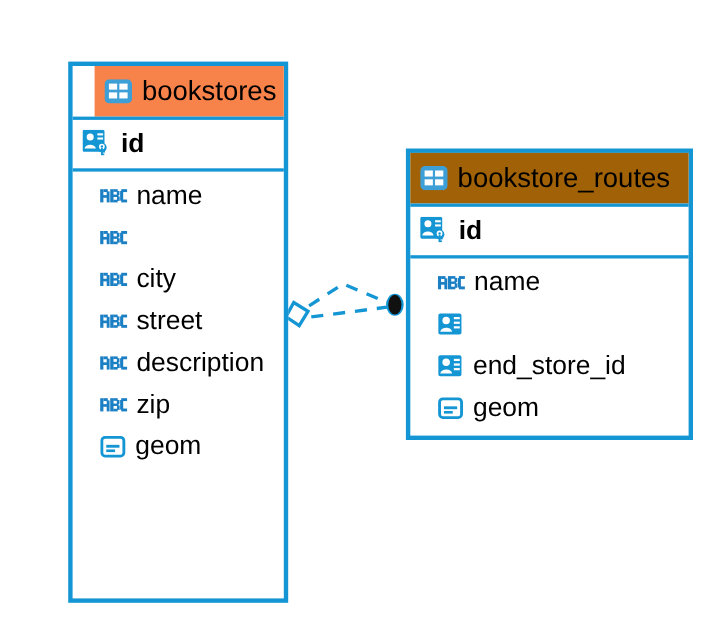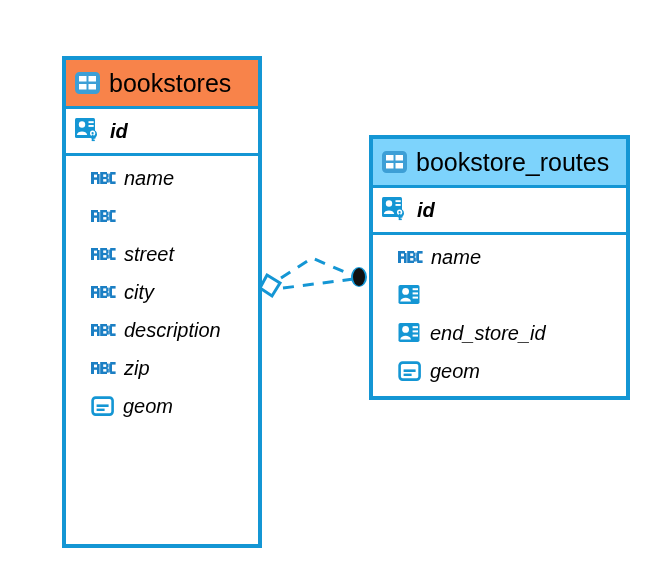--- a/index.html
+++ b/index.html
@@ -33,22 +33,22 @@
   }
 
   .entity-header {
     display: flex;
     align-items: center;
     gap: 9px;
     box-sizing: border-box;
     padding: 7px 10px 7px 9px;
     height: 46px;
   }
-  .entity-header.accent { background: #f8834a; }
-  .entity-header.neutral { background: #7dd3fc; }
+  .entity-header.accent { background: #f8834a; margin-left: 20px; }
+  .entity-header.neutral { background: #a16207; }
 
   .entity-title {
     font-size: 25px;
     color: #000000;
     line-height: 1;
     white-space: nowrap;
   }
 
   .pk-block {
     border-top: 3px solid #1496d4;
@@ -62,25 +62,24 @@
     display: flex;
     align-items: center;
     gap: 8px;
     box-sizing: border-box;
     padding: 2px 10px 2px 9px;
     height: 38px;
   }
   .field.pk { height: 44px; padding-top: 3px; padding-bottom: 3px; }
 
   .field-name {
-    font-size: 20px;
+    font-size: 24px;
     color: #000000;
     line-height: 1;
     white-space: nowrap;
-    font-style: italic;
   }
   .field-name.key { font-weight: bold; }
 
   .icon {
     flex: 0 0 auto;
     display: block;
     line-height: 0;
   }
 
   
@@ -204,42 +203,42 @@
             <rect x="12" y="1" width="4" height="2.4" fill="#1b7fc4"></rect>
             <rect x="15.2" y="2.6" width="2.4" height="3.8" fill="#1b7fc4"></rect>
             <rect x="11.5" y="5.9" width="5.2" height="2.2" fill="#1b7fc4"></rect>
             <rect x="15.4" y="7.6" width="2.4" height="4" fill="#1b7fc4"></rect>
             <rect x="12" y="10.6" width="4" height="2.4" fill="#1b7fc4"></rect>
             <rect x="19.2" y="1" width="5.4" height="2.6" fill="#1b7fc4"></rect>
             <rect x="18.2" y="2.6" width="2.8" height="8.8" fill="#1b7fc4"></rect>
             <rect x="19.2" y="10.4" width="5.4" height="2.6" fill="#1b7fc4"></rect>
           </svg>
         </span>
+        <span class="field-name">city</span>
+      </div>
+
+      <div class="field">
+        <span class="icon">
+          <svg width="25" height="14" viewBox="0 0 25 14">
+            <rect x="0" y="1" width="3" height="12" fill="#1b7fc4"></rect>
+            <rect x="3" y="1" width="4" height="2.6" fill="#1b7fc4"></rect>
+            <rect x="6" y="3" width="2.6" height="10" fill="#1b7fc4"></rect>
+            <rect x="2" y="6.4" width="6" height="2.4" fill="#1b7fc4"></rect>
+            <rect x="9.2" y="1" width="3" height="12" fill="#1b7fc4"></rect>
+            <rect x="12" y="1" width="4" height="2.4" fill="#1b7fc4"></rect>
+            <rect x="15.2" y="2.6" width="2.4" height="3.8" fill="#1b7fc4"></rect>
+            <rect x="11.5" y="5.9" width="5.2" height="2.2" fill="#1b7fc4"></rect>
+            <rect x="15.4" y="7.6" width="2.4" height="4" fill="#1b7fc4"></rect>
+            <rect x="12" y="10.6" width="4" height="2.4" fill="#1b7fc4"></rect>
+            <rect x="19.2" y="1" width="5.4" height="2.6" fill="#1b7fc4"></rect>
+            <rect x="18.2" y="2.6" width="2.8" height="8.8" fill="#1b7fc4"></rect>
+            <rect x="19.2" y="10.4" width="5.4" height="2.6" fill="#1b7fc4"></rect>
+          </svg>
+        </span>
         <span class="field-name">street</span>
-      </div>
-
-      <div class="field">
-        <span class="icon">
-          <svg width="25" height="14" viewBox="0 0 25 14">
-            <rect x="0" y="1" width="3" height="12" fill="#1b7fc4"></rect>
-            <rect x="3" y="1" width="4" height="2.6" fill="#1b7fc4"></rect>
-            <rect x="6" y="3" width="2.6" height="10" fill="#1b7fc4"></rect>
-            <rect x="2" y="6.4" width="6" height="2.4" fill="#1b7fc4"></rect>
-            <rect x="9.2" y="1" width="3" height="12" fill="#1b7fc4"></rect>
-            <rect x="12" y="1" width="4" height="2.4" fill="#1b7fc4"></rect>
-            <rect x="15.2" y="2.6" width="2.4" height="3.8" fill="#1b7fc4"></rect>
-            <rect x="11.5" y="5.9" width="5.2" height="2.2" fill="#1b7fc4"></rect>
-            <rect x="15.4" y="7.6" width="2.4" height="4" fill="#1b7fc4"></rect>
-            <rect x="12" y="10.6" width="4" height="2.4" fill="#1b7fc4"></rect>
-            <rect x="19.2" y="1" width="5.4" height="2.6" fill="#1b7fc4"></rect>
-            <rect x="18.2" y="2.6" width="2.8" height="8.8" fill="#1b7fc4"></rect>
-            <rect x="19.2" y="10.4" width="5.4" height="2.6" fill="#1b7fc4"></rect>
-          </svg>
-        </span>
-        <span class="field-name">city</span>
       </div>
 
 
       <div class="field">
         <span class="icon">
           <svg width="25" height="14" viewBox="0 0 25 14">
             <rect x="0" y="1" width="3" height="12" fill="#1b7fc4"></rect>
             <rect x="3" y="1" width="4" height="2.6" fill="#1b7fc4"></rect>
             <rect x="6" y="3" width="2.6" height="10" fill="#1b7fc4"></rect>
             <rect x="2" y="6.4" width="6" height="2.4" fill="#1b7fc4"></rect>

